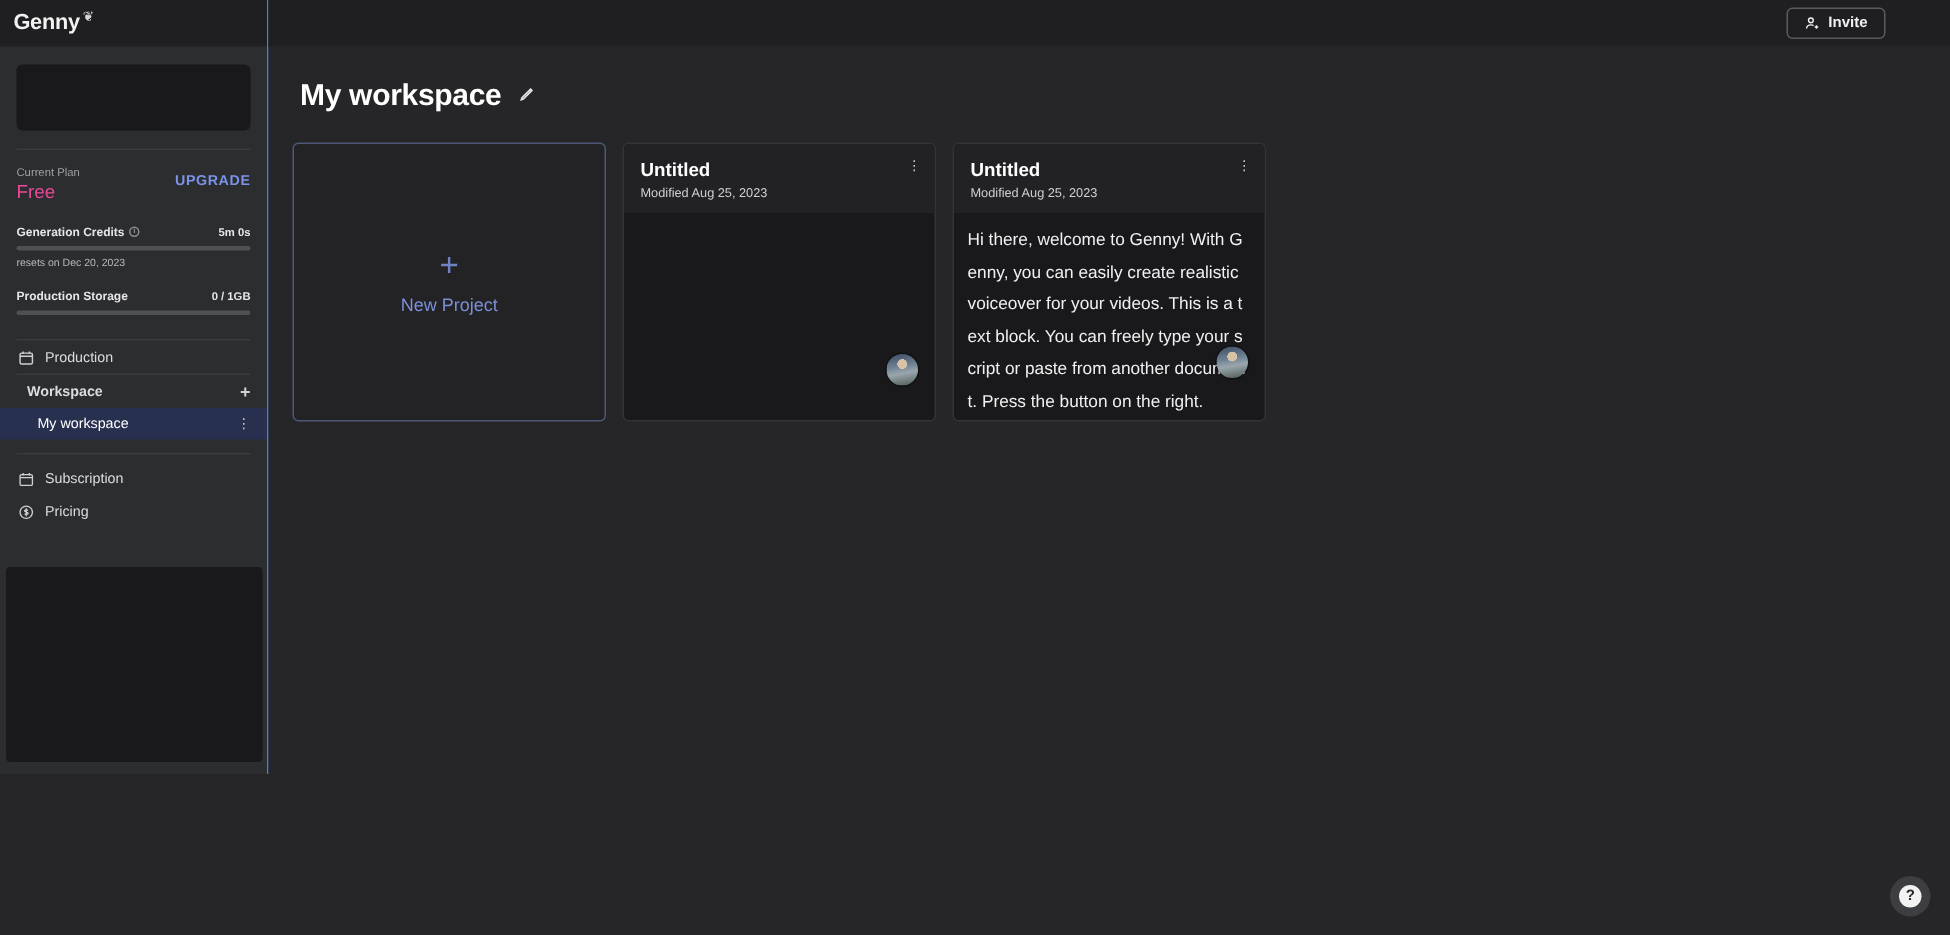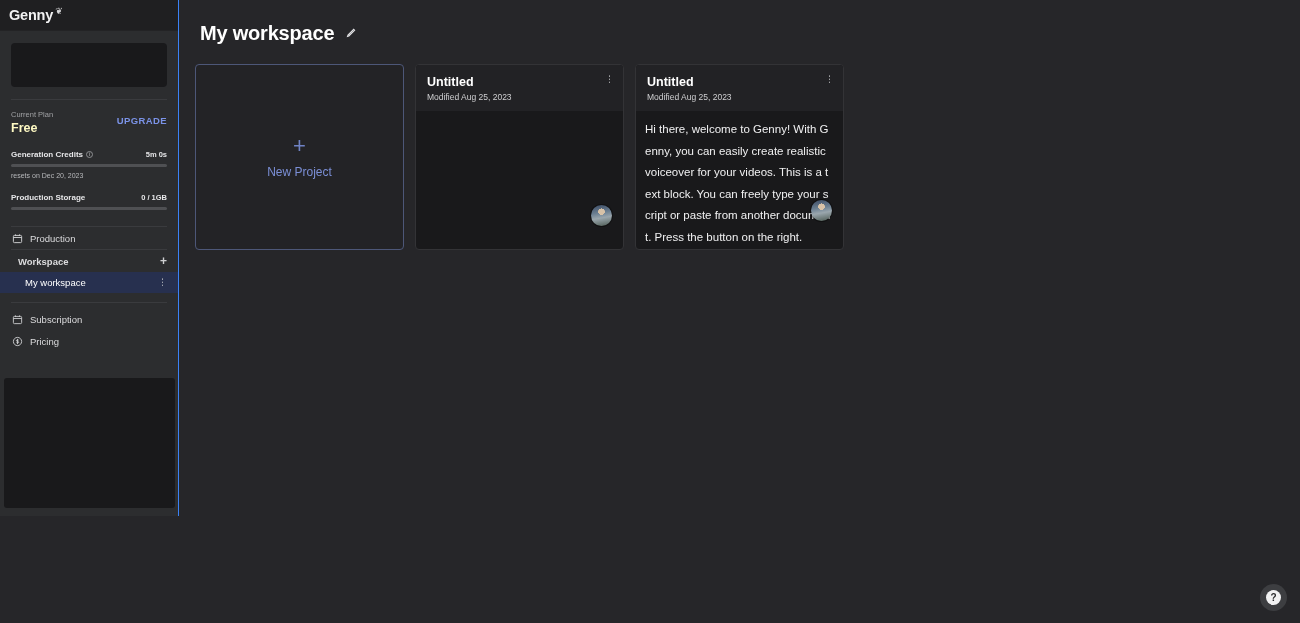--- a/index.html
+++ b/index.html
@@ -44,21 +44,21 @@
   .sb-divider {
     height: 1px; background: #3a3b3e;
     margin: 12px 11px 0 11px;
   }
 
   .plan-row {
     margin-top: 9px; padding: 0 11px;
     display: flex; justify-content: space-between; align-items: flex-start;
   }
   .plan-label { color: #a0a1a4; font-size: 7.5px; line-height: 11px; }
-  .plan-name { color: #fef9c3; font-size: 12.5px; font-weight: bold; line-height: 15px; margin-top: 1px; }
+  .plan-name { color: #ec4899; font-size: 12.5px; font-weight: normal; line-height: 15px; margin-top: 1px; }
   .upgrade-link {
     color: #7b93e8; font-size: 9.5px; font-weight: bold;
     letter-spacing: 0.4px; margin-top: 6px; cursor: pointer;
   }
 
   .meter-block { padding: 0 11px; margin-top: 14px; }
   .meter-head { display: flex; justify-content: space-between; align-items: center; }
   .meter-title { color: #e6e6e8; font-size: 8px; font-weight: bold; display: flex; align-items: center; gap: 3px; }
   .info-dot {
     width: 7px; height: 7px; border-radius: 50%;
@@ -284,20 +284,31 @@
         </span>
         <span>Pricing</span>
       </div>
     </div>
 
     <div class="sb-bottom-box"></div>
   </aside>
 
   <section class="main">
 
+    <div class="topbar">
+      <div class="invite-btn">
+        <span>
+          <svg viewBox="0 0 16 16" fill="none" stroke="#f0f0f1" stroke-width="1.4">
+            <circle cx="6.2" cy="5.2" r="2.3"></circle>
+            <path d="M2 13.2c0-2.2 1.9-3.6 4.2-3.6 1 0 1.9.25 2.6.7M11.6 10v3.4M13.3 11.7H9.9"></path>
+          </svg>
+        </span>
+        <span>Invite</span>
+      </div>
+    </div>
 
     <div class="page-head">
       <h1 class="page-title">My workspace</h1>
       <span class="edit-icon">
         <svg viewBox="0 0 16 16" width="12" height="12" fill="none" stroke="#e2e2e4" stroke-width="1.5">
           <path d="M11.6 3.2l1.2 1.2-7.6 7.6-1.8.6.6-1.8z"></path>
         </svg>
       </span>
     </div>
 

